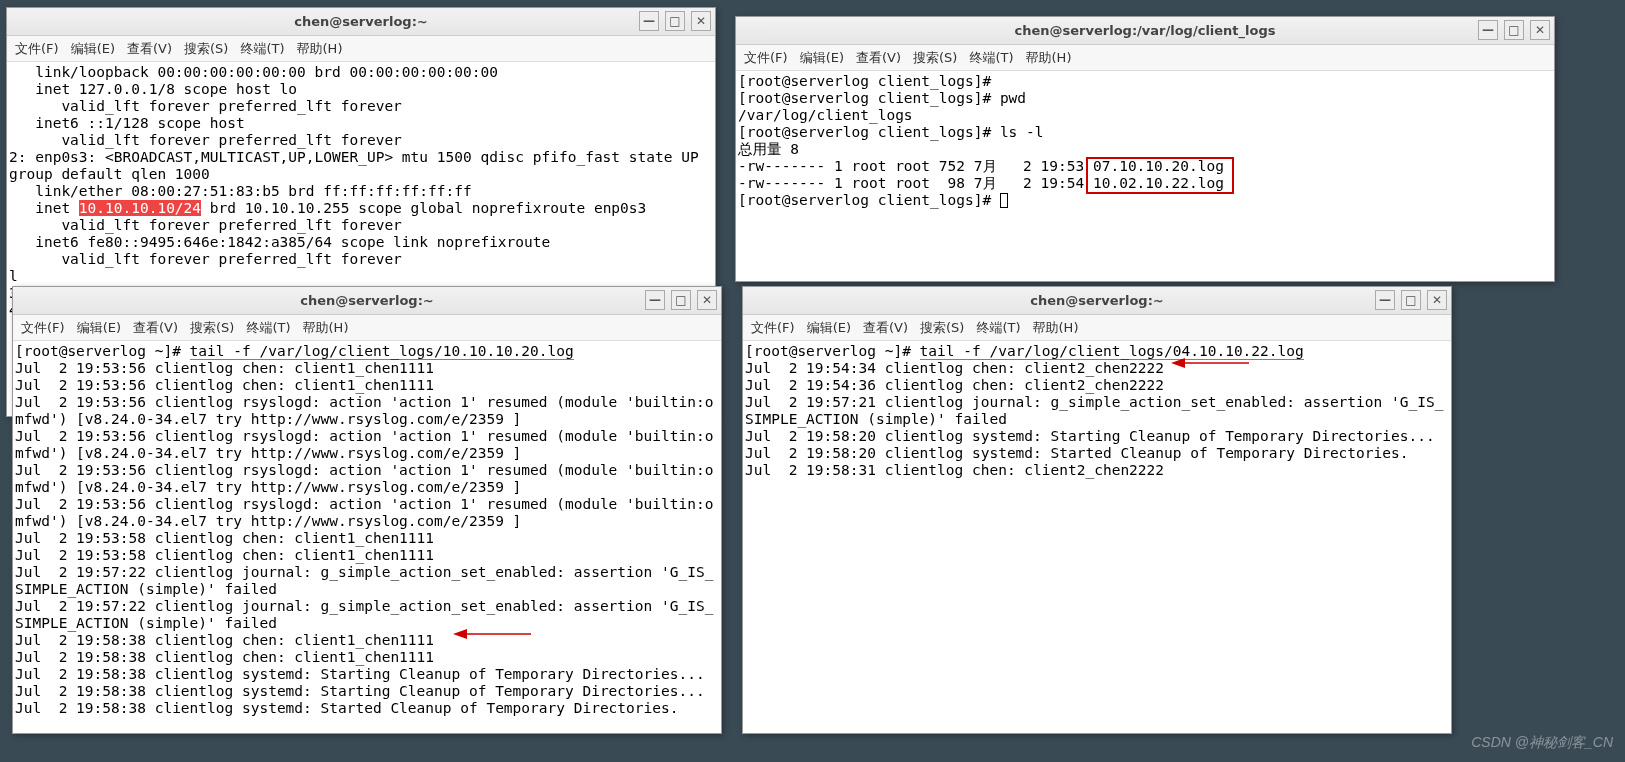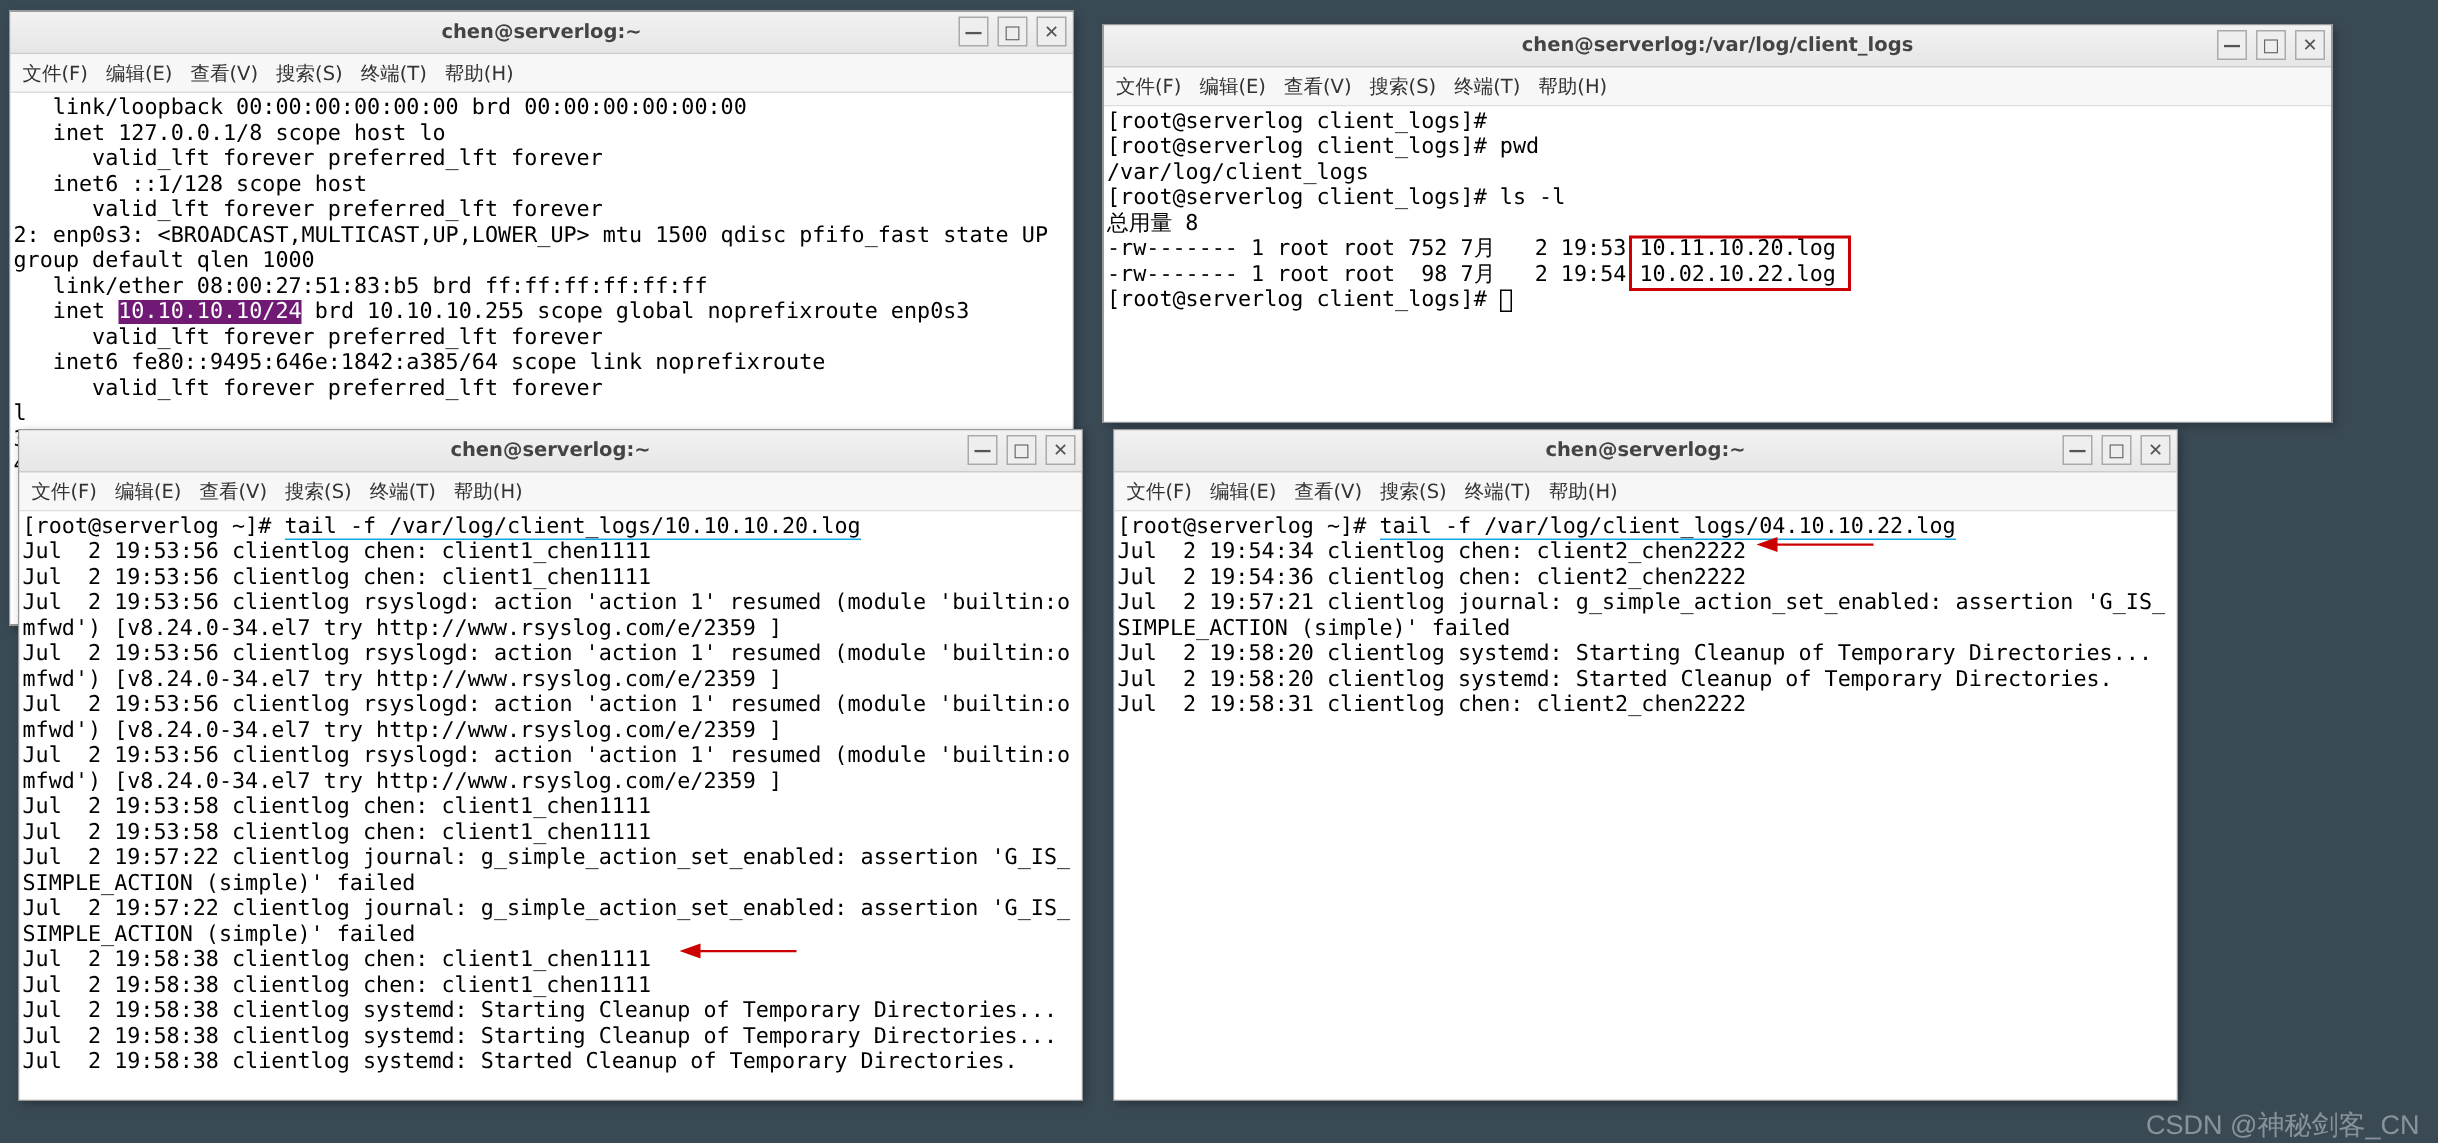--- a/index.html
+++ b/index.html
@@ -46,39 +46,40 @@
   }
   .menubar .mi { cursor:pointer; }
   .termbody {
     flex:1; background:#fff; color:#000;
     padding:2px 6px 2px 2px;
     font-family:"DejaVu Sans Mono","Liberation Mono",monospace;
     font-size:14.5px; line-height:17px;
     white-space:pre; overflow:hidden;
     position:relative;
   }
-  .hl-inv { background:#701a75; color:#fff; }
+  .hl-inv { background:#ef4444; color:#fff; }
   .cursorbox {
     display:inline-block; width:8px; height:15px;
     border:1px solid #000; vertical-align:text-bottom;
   }
   .redbox {
     position:absolute; border:2px solid #c00;
     pointer-events:none;
   }
   .arrow {
     position:absolute; pointer-events:none;
   }
   .underline-red {
     border-bottom:1px solid #0ea5e9;
   }
   .watermark {
-    position:absolute; right:12px; bottom:0;
-    font-family:sans-serif; font-size:18px;
+    position:absolute; right:12px; bottom:10px;
+    font-family:sans-serif; font-size:14px;
     color:rgba(255,255,255,.4);
+    font-style:italic;
   }
 </style>
 </head>
 <body>
 
 <div class="win" style="left:6px; top:7px; width:710px; height:410px;">
   <div class="titlebar">
     <span class="title">chen@serverlog:~</span>
     <div class="winbtns">
       <div class="winbtn">
@@ -140,21 +141,21 @@
     <span class="mi">查看(V)</span>
     <span class="mi">搜索(S)</span>
     <span class="mi">终端(T)</span>
     <span class="mi">帮助(H)</span>
   </div>
   <div class="termbody"><span>[root@serverlog client_logs]#
 [root@serverlog client_logs]# pwd
 /var/log/client_logs
 [root@serverlog client_logs]# ls -l
 总用量 8
--rw------- 1 root root 752 7月   2 19:53 </span><span>10.11.10.20.log</span><span>
+-rw------- 1 root root 752 7月   2 19:53 </span><span>07.10.10.20.log</span><span>
 -rw------- 1 root root  98 7月   2 19:54 </span><span>10.02.10.22.log</span><span>
 [root@serverlog client_logs]# </span><span class="cursorbox"></span>
     <div class="redbox" style="left:350px; top:86px; width:148px; height:37px;"></div>
   </div>
 </div>
 
 <div class="win" style="left:12px; top:286px; width:710px; height:448px;">
   <div class="titlebar">
     <span class="title">chen@serverlog:~</span>
     <div class="winbtns">

